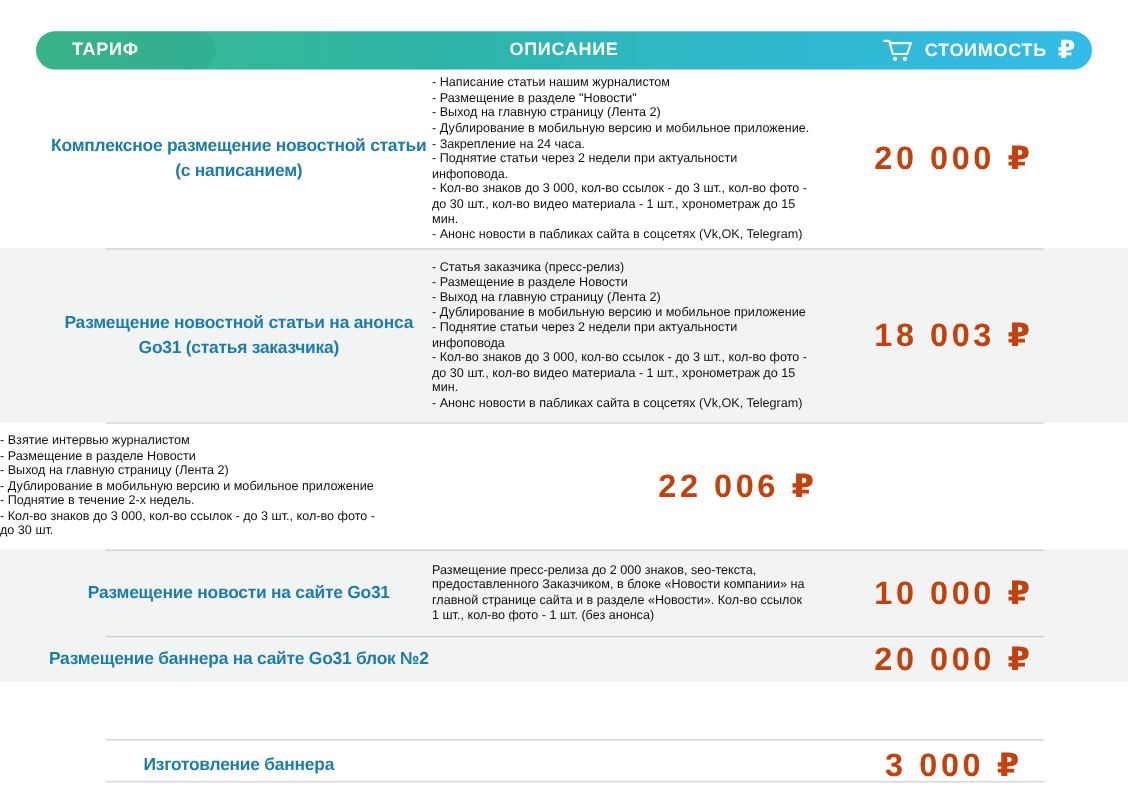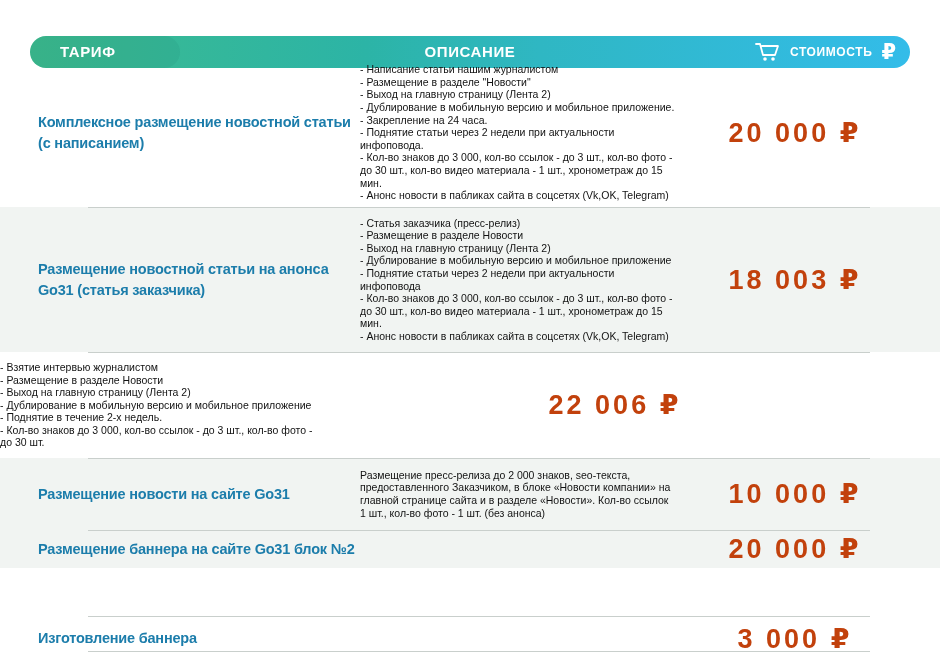--- a/index.html
+++ b/index.html
@@ -5,62 +5,63 @@
   html,body { margin:0; padding:0; }
   body {
     width:940px; height:665px;
     background:#ffffff;
     font-family:"Liberation Sans","DejaVu Sans",sans-serif;
     position:relative; overflow:hidden;
   }
 
   
   .header-bar {
-    position:absolute; top:36px; left:30px; width:880px; height:32px;
+    position:absolute; top:26px; left:30px; width:880px; height:32px;
     border-radius:16px;
     background:linear-gradient(90deg,#3dbb8e 0%, #2cb4a6 38%, #2fb7c3 58%, #33bce9 100%);
     color:#ffffff;
   }
   .header-tariff-pill {
     position:absolute; left:0; top:0; width:150px; height:32px;
     border-radius:16px; background:rgba(0,70,70,0.07);
   }
   .h-tariff {
     position:absolute; left:30px; top:0; height:32px; line-height:32px;
     font-size:15px; font-weight:700; letter-spacing:0.6px;
   }
   .h-desc {
     position:absolute; left:0; right:0; top:0; height:48px; line-height:32px;
     text-align:center; font-size:15px; font-weight:700; letter-spacing:0.6px;
   }
   .h-price-group {
     position:absolute; right:14px; top:0; height:32px;
     display:flex; align-items:center; gap:9px;
   }
-  .h-price-label { font-size:12px; font-weight:700; letter-spacing:0.6px; }
+  .h-price-label { font-size:15px; font-weight:700; letter-spacing:0.6px; }
   .h-ruble { font-size:21px; font-weight:700; line-height:1; padding-bottom:2px; }
   .cart-icon svg { display:block; }
 
   
   .table { position:absolute; top:58px; left:0; width:940px; }
   .row { display:flex; align-items:center; position:relative; box-sizing:border-box; }
   .row.shaded { background:#f1f4f2; }
   .row.divided::before {
     content:""; position:absolute; top:0; left:88px; width:782px; height:1px;
     background:#c9cfcc;
   }
   .bottom-line {
     position:absolute; top:651px; left:88px; width:782px; height:1px;
     background:#c9cfcc;
   }
 
   .cell-tariff {
     width:322px; padding-left:38px; box-sizing:content-box;
     color:#1c7dab; font-weight:700; font-size:14.5px; line-height:21px;
     letter-spacing:-0.2px;
+    text-align:center;
   }
   .cell-desc {
     width:316px; font-size:10.5px; line-height:12.6px; color:#121212;
     white-space:pre-line;
   }
   .cell-price {
     flex:1; text-align:center; padding-right:26px;
     color:#c2410c; font-weight:700; font-size:27px; letter-spacing:3px;
     white-space:nowrap;
   }

